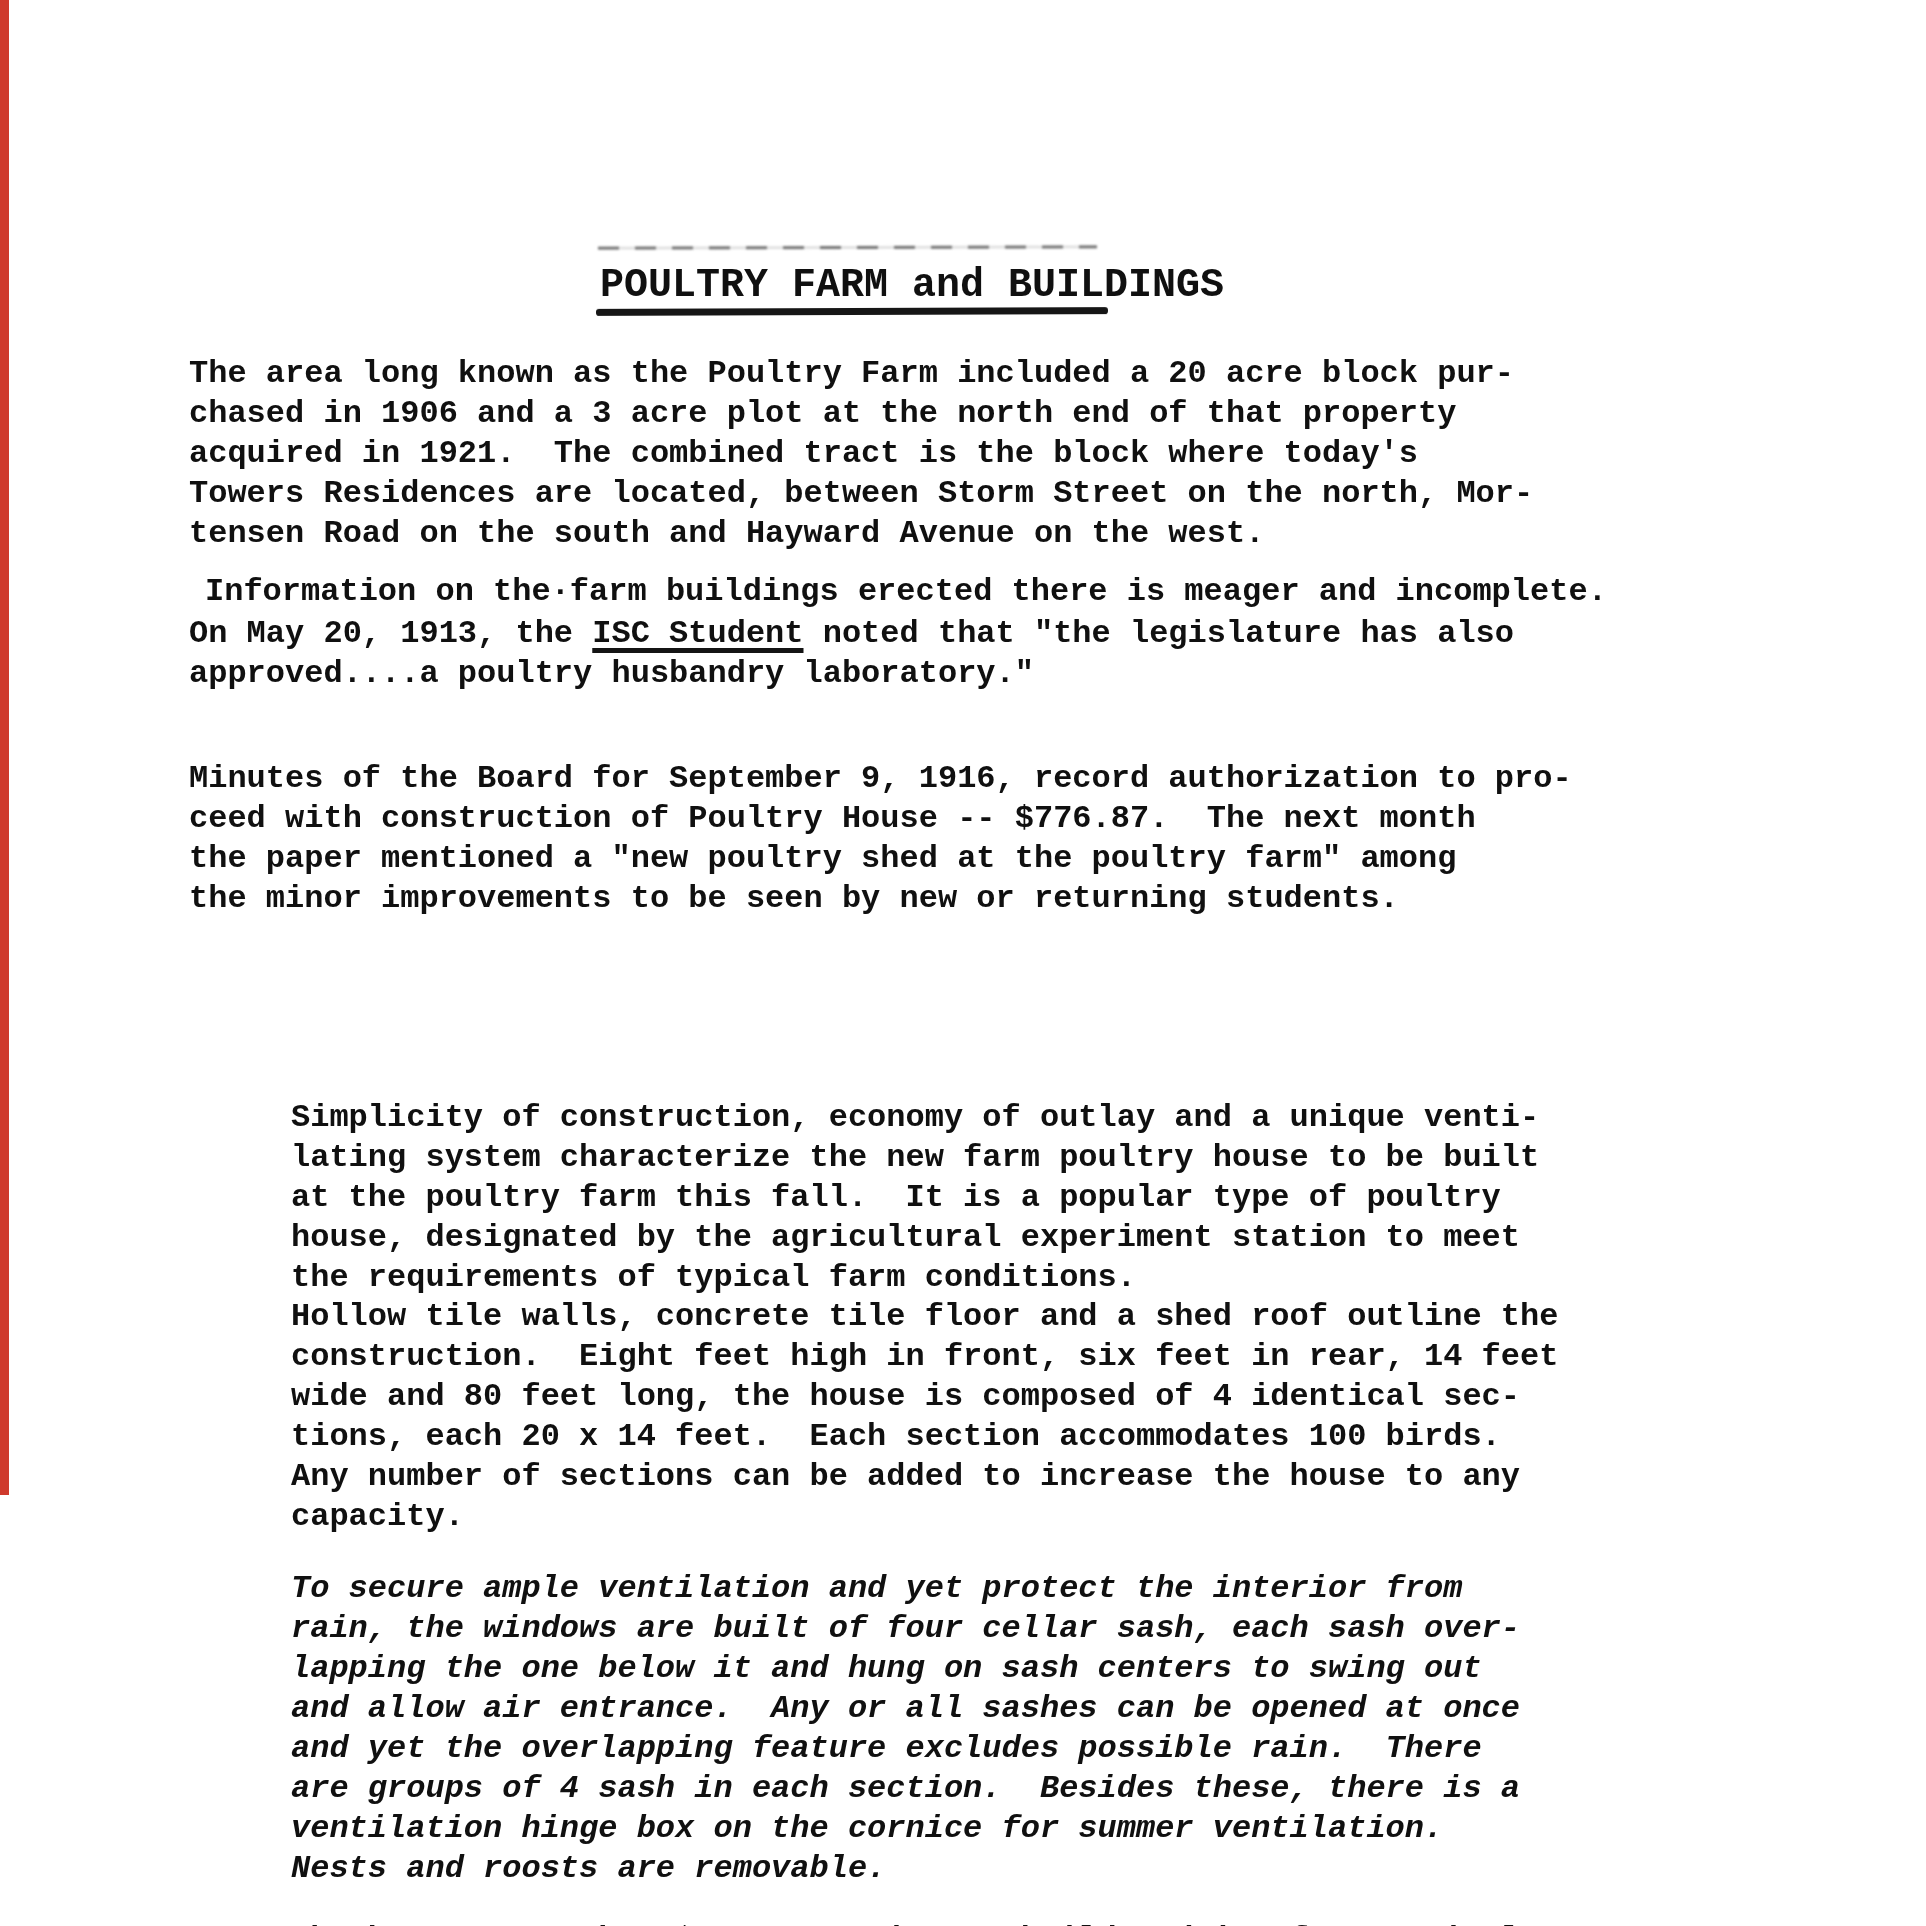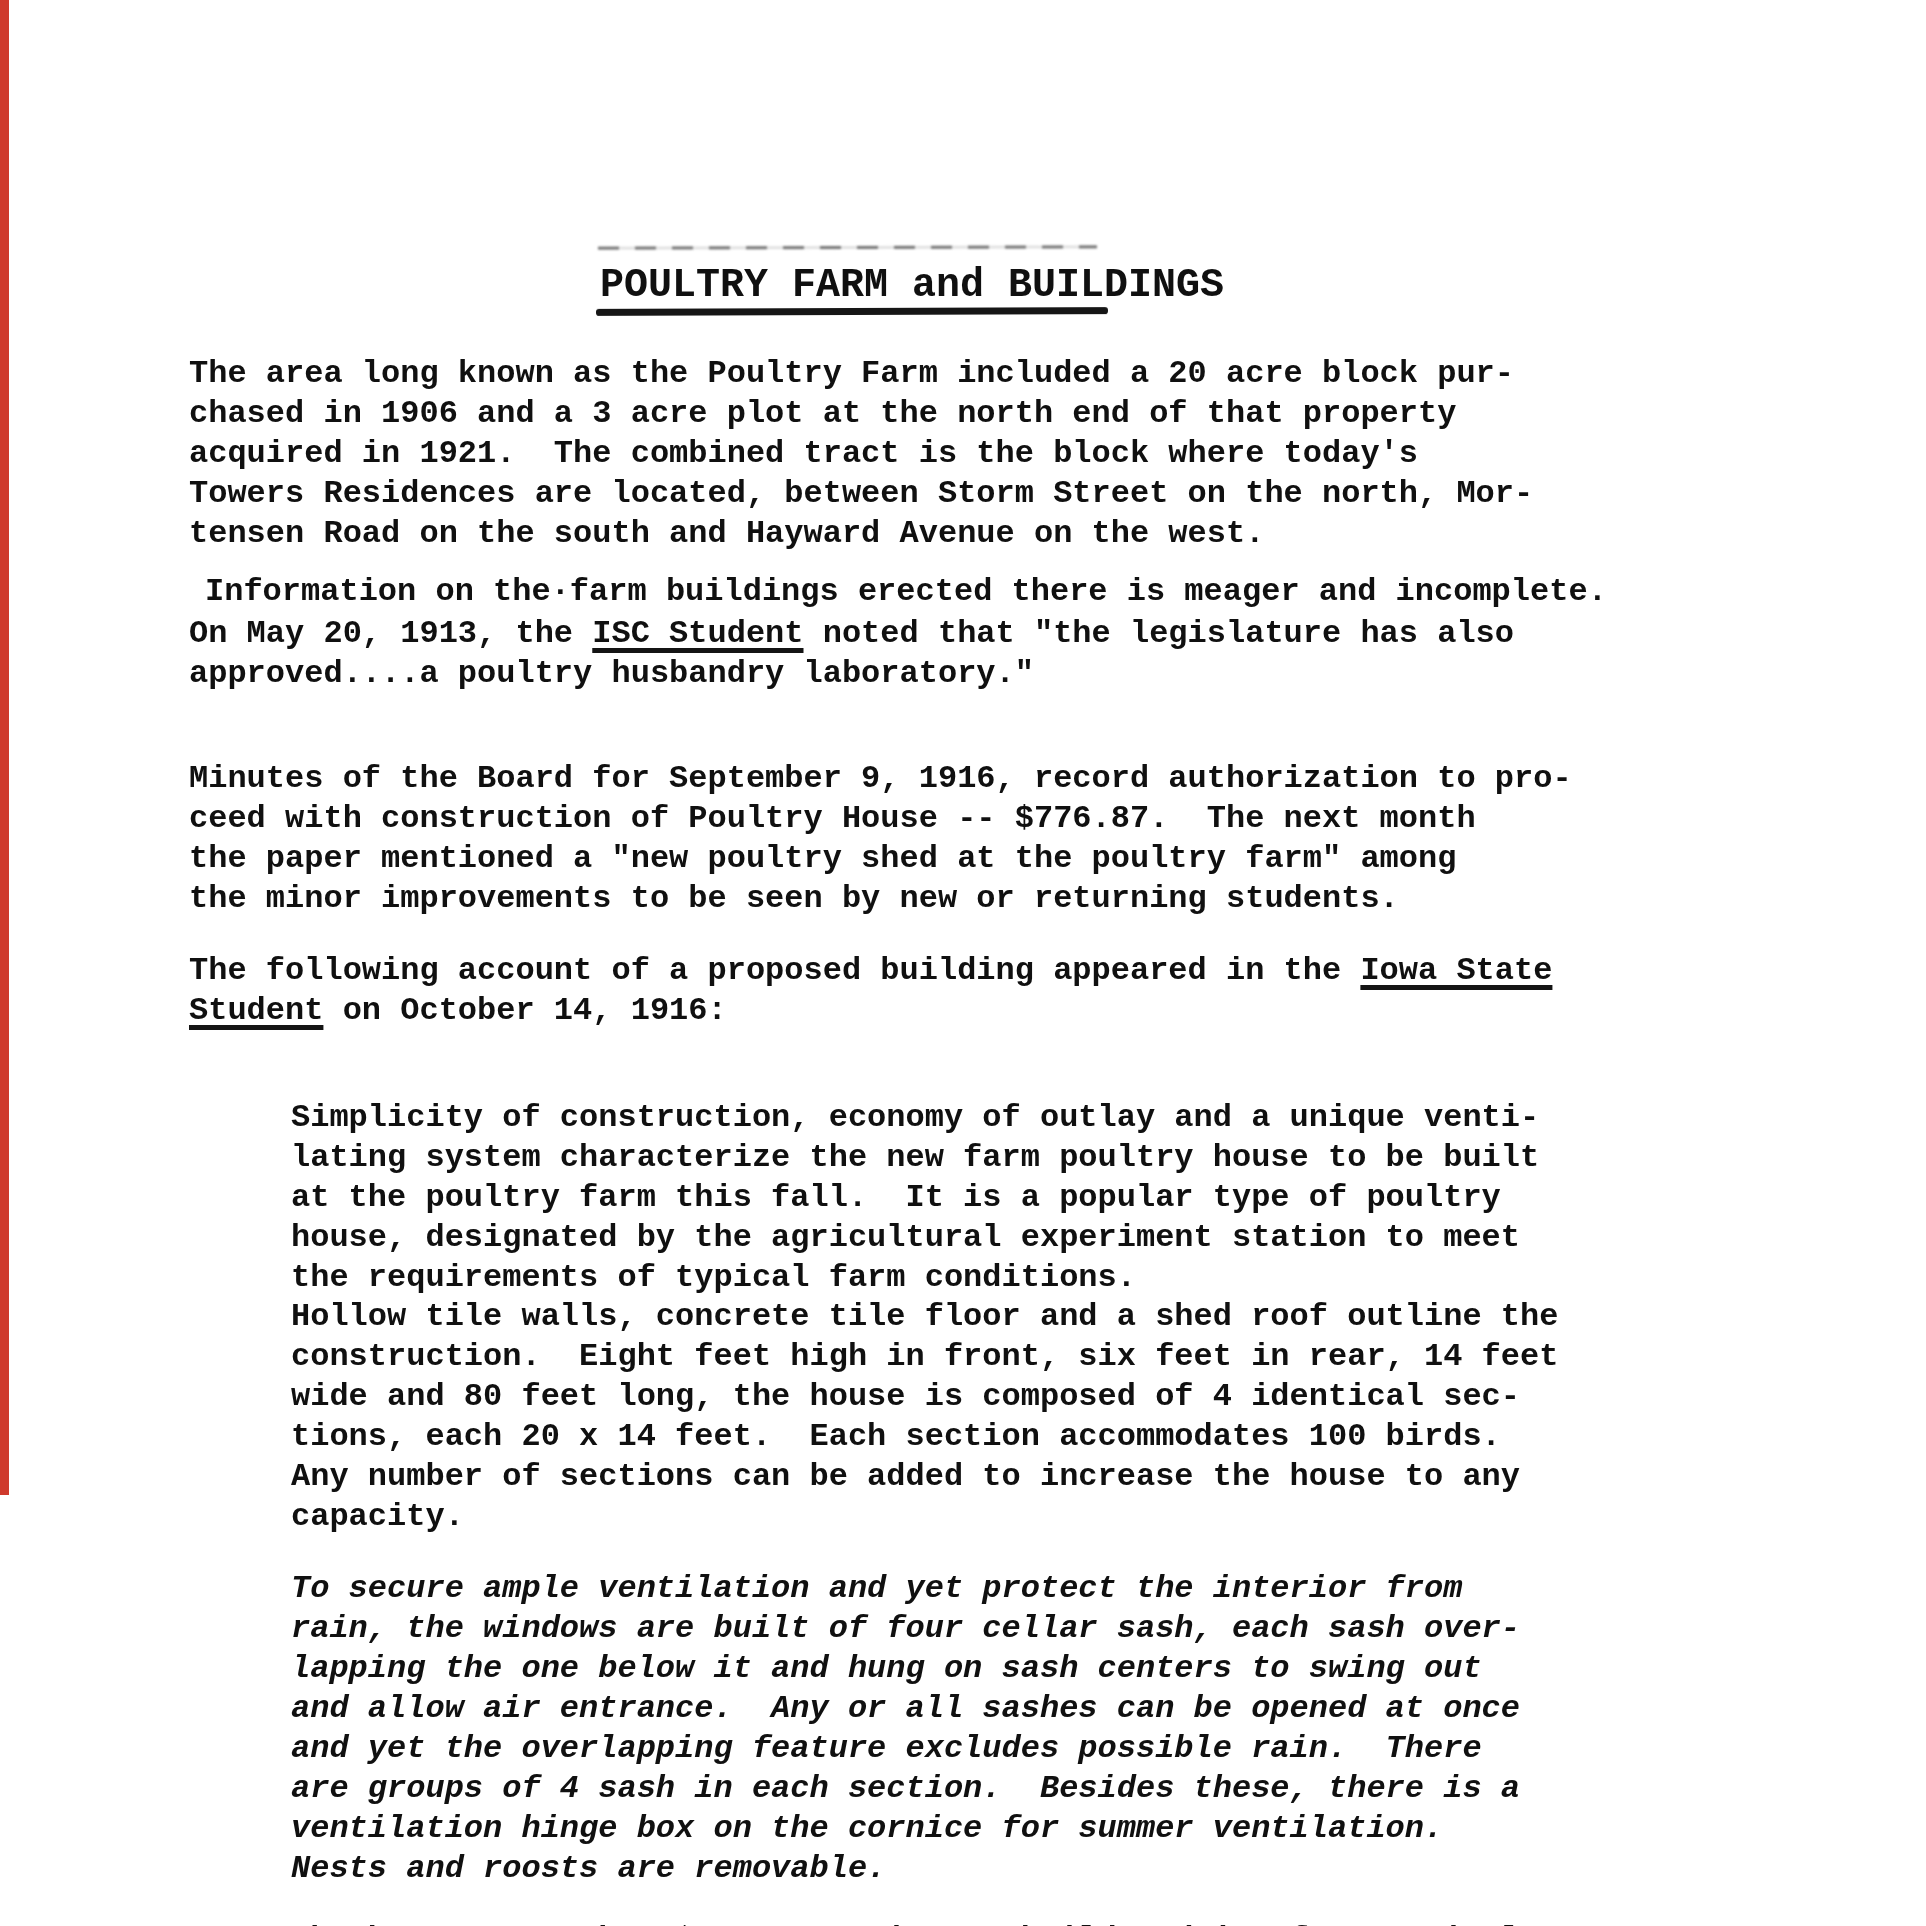--- a/index.html
+++ b/index.html
@@ -85,22 +85,20 @@
   <p class="para" id="p2">Information on the·farm buildings erected there is meager and incomplete.</p>
 
   <p class="para" id="p3"><span>On May 20, 1913, the </span><span class="u">ISC Student</span><span> noted that "the legislature has also
 approved....a poultry husbandry laboratory."</span></p>
 
   <p class="para" id="p4">Minutes of the Board for September 9, 1916, record authorization to pro-
 ceed with construction of Poultry House -- $776.87.  The next month
 the paper mentioned a "new poultry shed at the poultry farm" among
 the minor improvements to be seen by new or returning students.</p>
 
-  <p class="para" id="p5"><span>The following account of a proposed building appeared in the </span><span class="u">Iowa State</span><span>
-</span><span class="u">Student</span><span> on October 14, 1916:</span></p>
 
   <p class="para indent" id="b1">Simplicity of construction, economy of outlay and a unique venti-
 lating system characterize the new farm poultry house to be built
 at the poultry farm this fall.  It is a popular type of poultry
 house, designated by the agricultural experiment station to meet
 the requirements of typical farm conditions.</p>
 
   <p class="para indent" id="b2">Hollow tile walls, concrete tile floor and a shed roof outline the
 construction.  Eight feet high in front, six feet in rear, 14 feet
 wide and 80 feet long, the house is composed of 4 identical sec-

